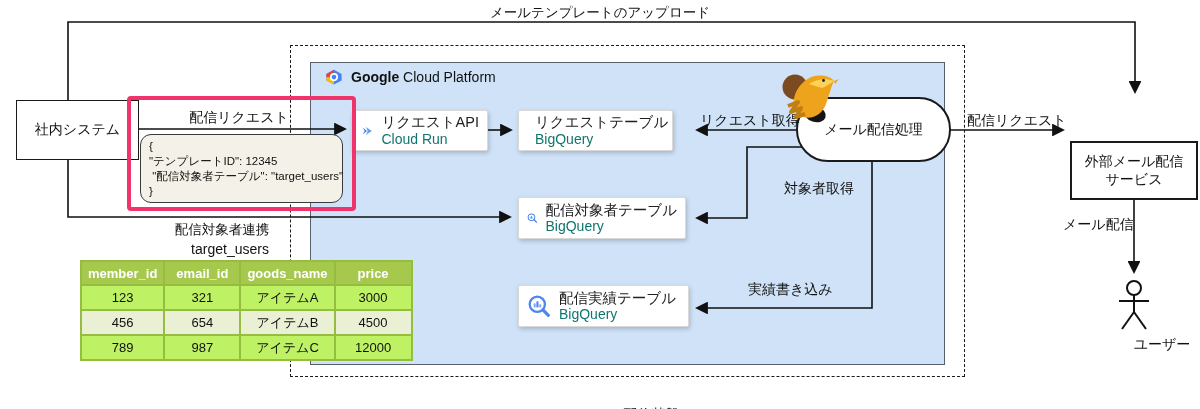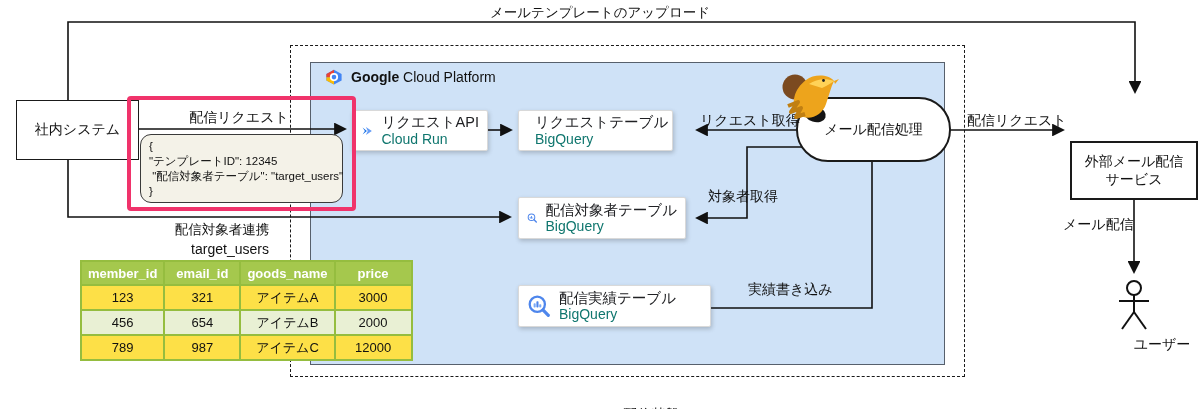--- a/index.html
+++ b/index.html
@@ -54,21 +54,21 @@
   
   .bubble{
     position:absolute;left:140px;top:134px;width:203px;height:69px;
     background:#f4f2e8;border:1.5px solid #3a3a3a;border-radius:11px;
     padding:4px 8px;font-size:11.5px;line-height:1.3;z-index:8;white-space:pre;
   }
 
   
   .tu-table{
     position:absolute;left:80px;top:260px;z-index:4;
-    border-collapse:collapse;font-size:13px;background:#fde047;
+    border-collapse:collapse;font-size:13px;background:#bef264;
   }
   .tu-table th,.tu-table td{border:2px solid #95bd3f;text-align:center;padding:2.5px 6px;height:24px;}
   .tu-table th{background:#a5c84d;color:#fff;font-weight:bold;}
   .tu-table tr.alt td{background:#e9f0d4;}
 
   .caption{position:absolute;font-size:14px;z-index:7;}
 </style>
 </head>
 <body>
 
@@ -106,21 +106,21 @@
     <tr>
       <td>123</td>
           <td>321</td>
       <td>アイテムA</td>
           <td>3000</td>
     </tr>
     <tr class="alt">
       <td>456</td>
           <td>654</td>
       <td>アイテムB</td>
-          <td>2000</td>
+          <td>4500</td>
     </tr>
     <tr>
       <td>789</td>
           <td>987</td>
       <td>アイテムC</td>
           <td>12000</td>
     </tr>
   </tbody>
     </table>
 
@@ -200,21 +200,21 @@
       <rect x="6.6" y="9.2" width="2.1" height="4.4" rx="0.8" fill="#7baaf7"></rect>
       <rect x="9.4" y="7.2" width="2.1" height="6.4" rx="0.8" fill="#4e86ec"></rect>
       <rect x="12.2" y="10.2" width="2.1" height="3.4" rx="0.8" fill="#7baaf7"></rect>
     </svg>
     <div class="txt">
       <span class="title">配信対象者テーブル</span>
       <span class="subtitle">BigQuery</span>
     </div>
   </div>
 
-  <div class="card" style="left:518px;top:285px;width:193px;height:42px;">
+  <div class="card" style="left:518px;top:285px;width:171px;height:42px;">
     <svg width="24" height="24" viewBox="0 0 24 24">
       <circle cx="10.3" cy="10.3" r="7.6" fill="none" stroke="#4e86ec" stroke-width="2.3"></circle>
       <line x1="16.2" y1="16.2" x2="21.3" y2="21.3" stroke="#4e86ec" stroke-width="3.2" stroke-linecap="round"></line>
       <rect x="6.6" y="9.2" width="2.1" height="4.4" rx="0.8" fill="#7baaf7"></rect>
       <rect x="9.4" y="7.2" width="2.1" height="6.4" rx="0.8" fill="#4e86ec"></rect>
       <rect x="12.2" y="10.2" width="2.1" height="3.4" rx="0.8" fill="#7baaf7"></rect>
     </svg>
     <div class="txt">
       <span class="title">配信実績テーブル</span>
       <span class="subtitle">BigQuery</span>
@@ -222,21 +222,21 @@
   </div>
 
   <div class="bubble"><div>{</div><div>"テンプレートID": 12345</div><div> "配信対象者テーブル": "target_users"</div><div>}</div></div>
   <div class="pink-rect"></div>
 
   <div class="lbl small center" style="left:600px;top:4px;">メールテンプレートのアップロード</div>
   <div class="lbl center" style="left:239px;top:109px;">配信リクエスト</div>
   <div class="lbl small center" style="left:222px;top:221px;">配信対象者連携</div>
   <div class="lbl center" style="left:230px;top:241px;">target_users</div>
   <div class="lbl" style="left:700px;top:112px;">リクエスト取得</div>
-  <div class="lbl" style="left:708px;top:180px;margin-top:8px;">対象者取得</div>
+  <div class="lbl" style="left:784px;top:180px;">対象者取得</div>
   <div class="lbl" style="left:748px;top:281px;">実績書き込み</div>
   <div class="lbl" style="left:967px;top:112px;">配信リクエスト</div>
   <div class="lbl" style="left:1063px;top:216px;">メール配信</div>
   <div class="caption lbl center" style="left:630px;top:386px;margin-top:20px;">メール配信基盤</div>
 
   <svg class="abs" style="left:1114px;top:278px;z-index:6;" width="40" height="56" viewBox="0 0 40 56">
     <g stroke="#111" stroke-width="2" fill="none">
       <circle cx="20" cy="10" r="7"></circle>
       <line x1="20" y1="17" x2="20" y2="34"></line>
       <line x1="5" y1="23" x2="35" y2="23"></line>

